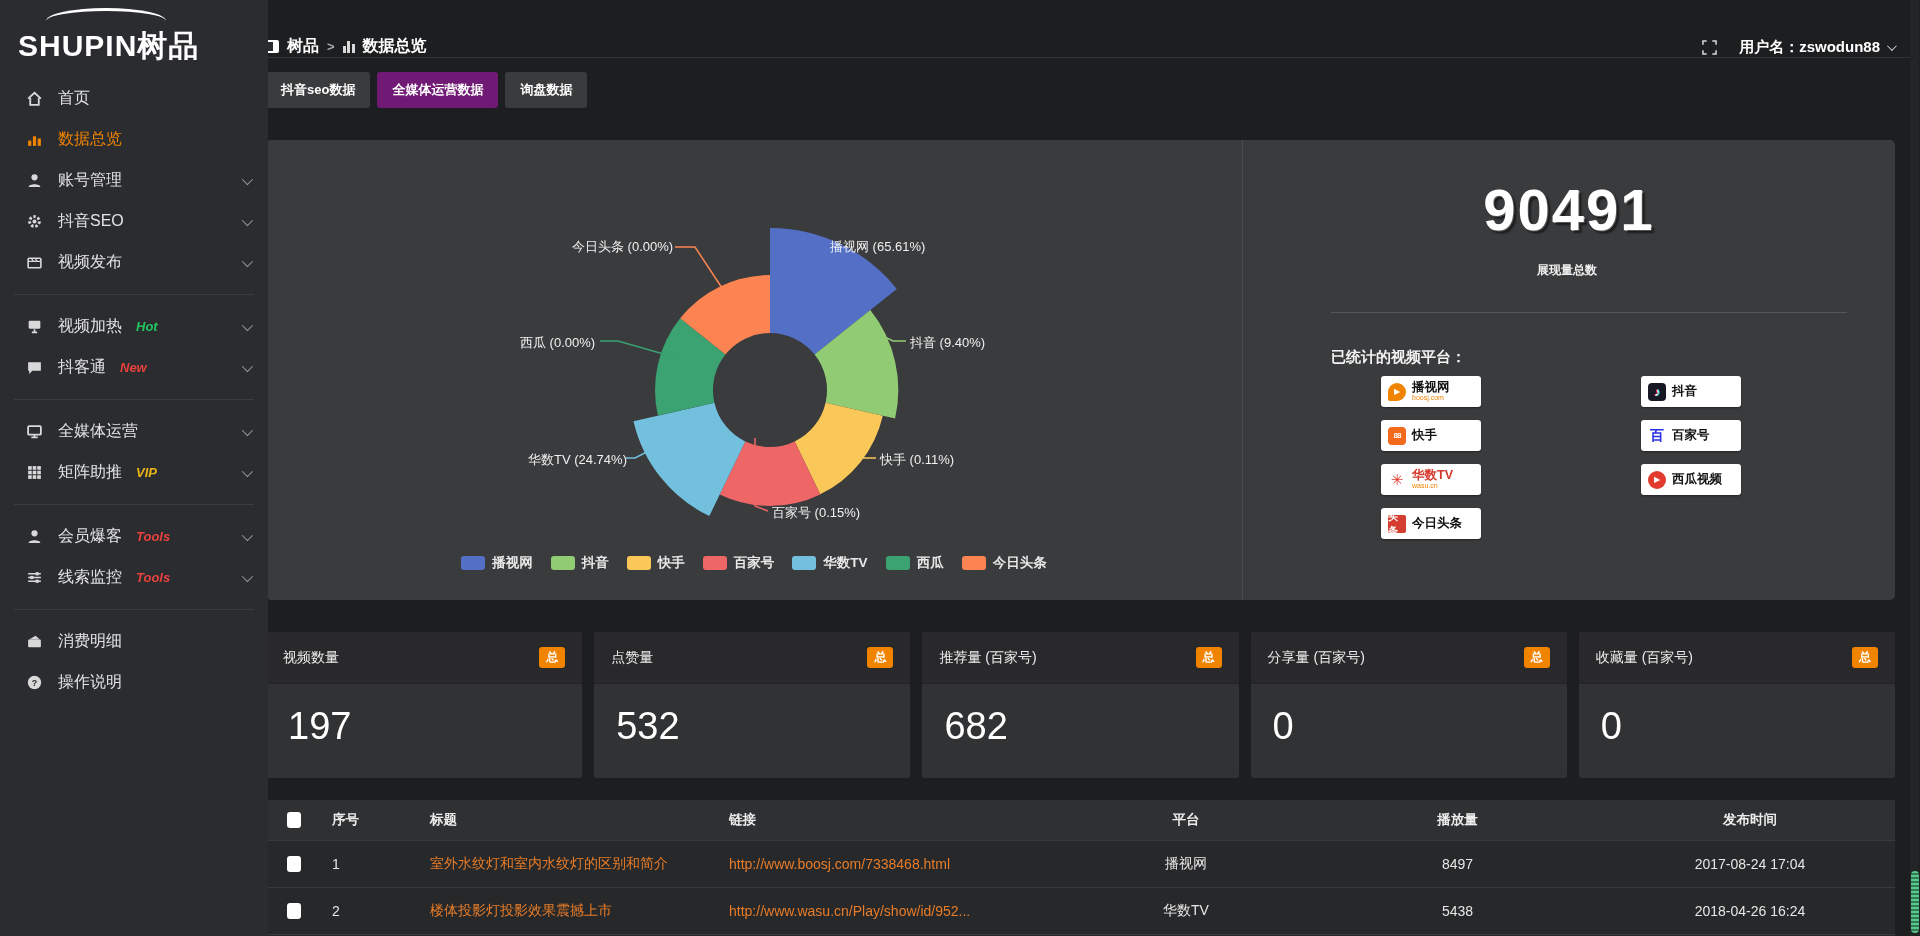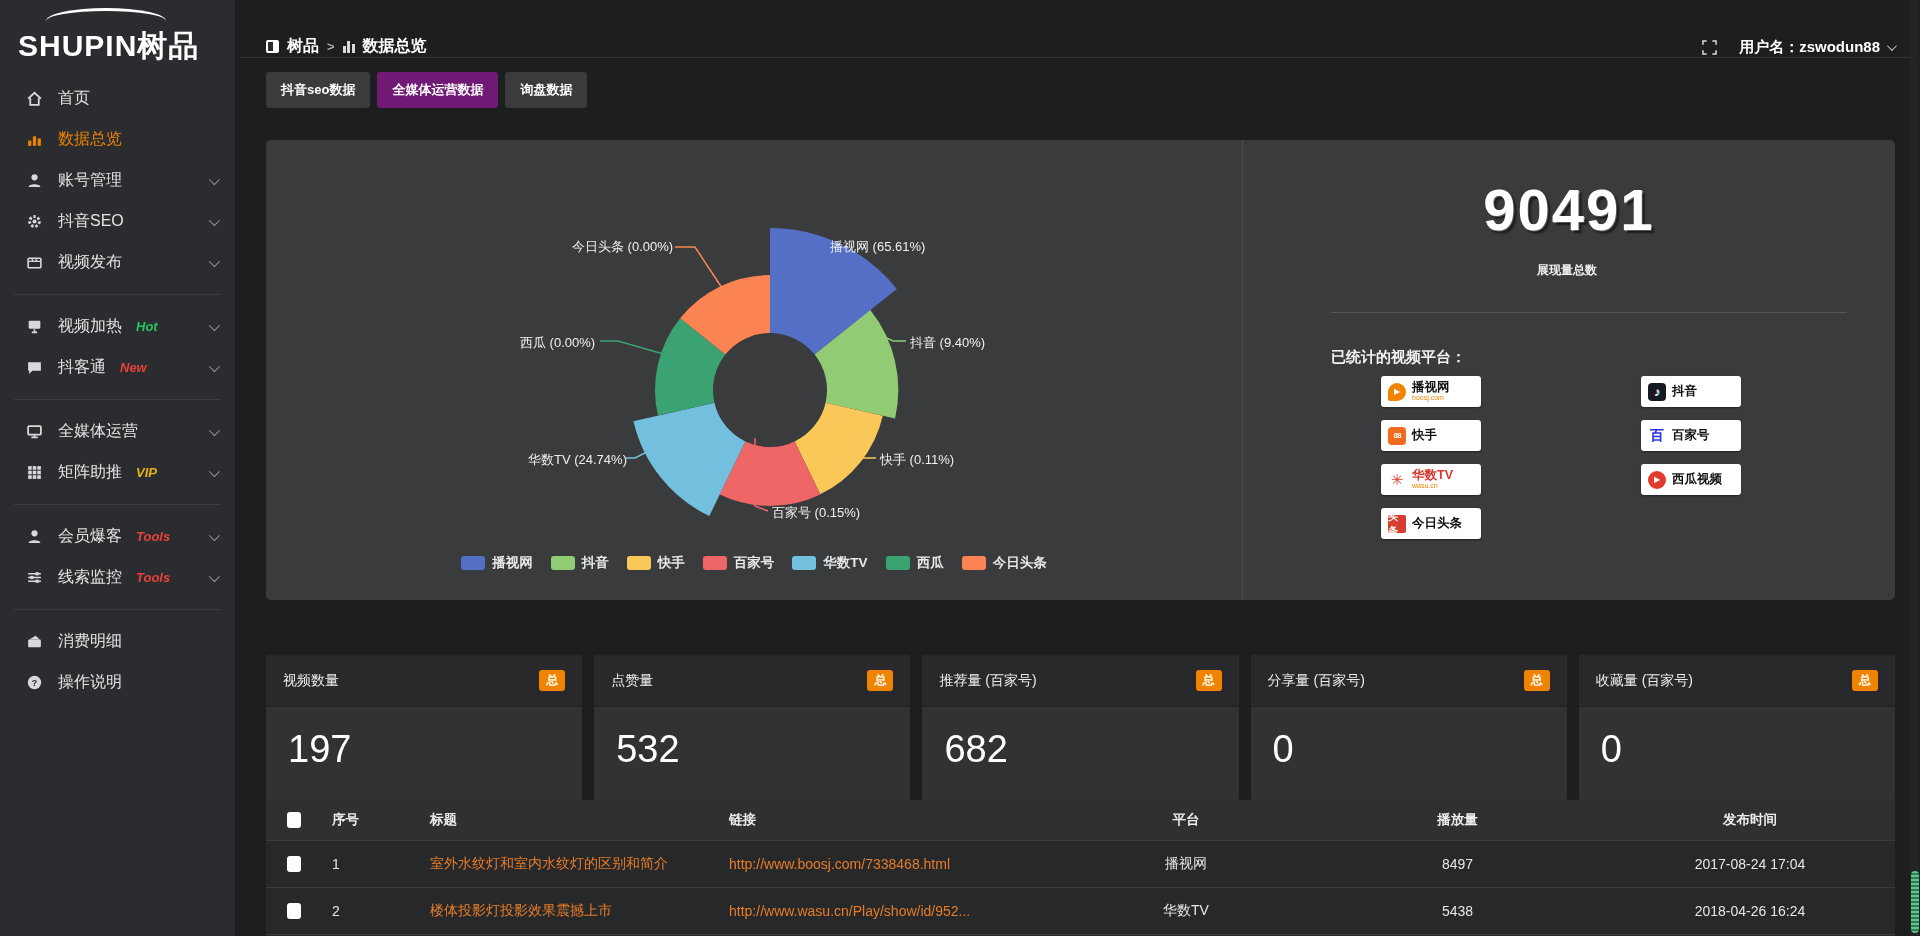--- a/index.html
+++ b/index.html
@@ -1,20 +1,20 @@
 <!DOCTYPE html>
 <html><head>
 <meta charset="utf-8">
 <style>
   * { margin:0; padding:0; box-sizing:border-box; }
   html,body { width:1920px; height:936px; overflow:hidden; background:#1d1e20;
     font-family:"Liberation Sans","DejaVu Sans",sans-serif; color:#e6e6e6; }
 
   
-  .sidebar { position:absolute; left:0; top:0; width:235px; height:936px; background:#2a2c2f; z-index:5; }
+  .sidebar { position:absolute; left:0; top:0; width:268px; height:936px; background:#2a2c2f; z-index:5; }
   .logo { position:relative; height:78px; padding:26px 0 0 18px; }
   .logo-arc { position:absolute; left:46px; top:8px; width:120px; height:26px;
     border-top:3px solid #fff; border-radius:50%; }
   .logo-text { font-size:30px; font-weight:900; letter-spacing:1px; color:#fff; white-space:nowrap; }
   .side-item { display:flex; align-items:center; height:41px; padding:0 18px 0 26px; cursor:pointer; }
   .side-item .sicon { width:17px; height:17px; margin-right:15px; flex:0 0 17px; }
   .side-item .sicon svg { width:17px; height:17px; display:block; }
   .side-label { font-size:16px; color:#e3e3e3; }
   .side-item.active .side-label { color:#f08300; }
   .side-tag { font-size:13px; font-weight:bold; font-style:italic; margin-left:14px; }
@@ -78,21 +78,21 @@
   .icon-kuaishou { background:#f26a1b; color:#fff; border-radius:4px; font-size:8px; letter-spacing:-1px; }
   .icon-wasu { color:#e03a2e; font-size:15px; }
   .icon-toutiao { background:#d43d30; color:#fff; border-radius:2px; font-size:10px; }
   .icon-douyin { background:#161823; color:#fff; border-radius:4px; font-size:12px;
     text-shadow:1px 0 0 #25f4ee,-1px 0 0 #fe2c55; }
   .icon-baijia { color:#2932e1; font-size:14px; }
   .icon-xigua { background:#e23b2e; color:#fff; border-radius:50%; font-size:8px; }
   .pf-name.wasu { color:#d5382c; }
 
   
-  .cards { position:absolute; left:266px; top:655px; width:1629px; height:146px; display:flex; gap:12px;text-align:center; }
+  .cards { position:absolute; left:266px; top:632px; width:1629px; height:146px; display:flex; gap:12px;text-align:center; }
   .card { flex:1; background:#2b2c2e; border-radius:3px; display:flex; flex-direction:column; overflow:hidden; }
   .card-head { height:52px; display:flex; align-items:center; justify-content:space-between;
     padding:0 17px; border-bottom:1px solid #222325; background:#29292b; }
   .card-title { font-size:14px; color:#ececec; }
   .card-badge { background:#f08300; color:#fff; font-size:12px; font-weight:bold;
     padding:2px 7px; border-radius:3px; cursor:pointer; }
   .card-body { flex:1; background:#313234; display:flex; align-items:center; padding:0 0 10px 22px; }
   .card-value { font-size:38px; color:#fff; font-weight:500; }
 
   

